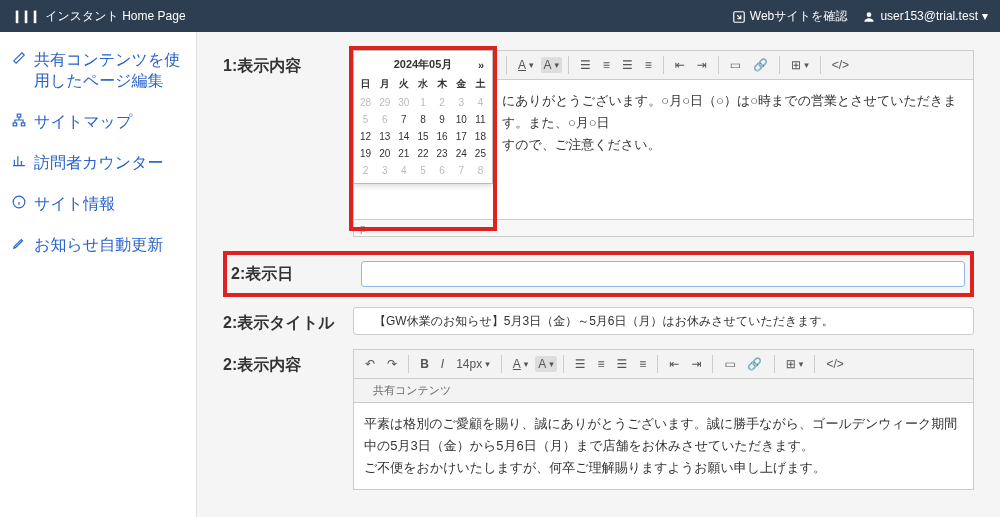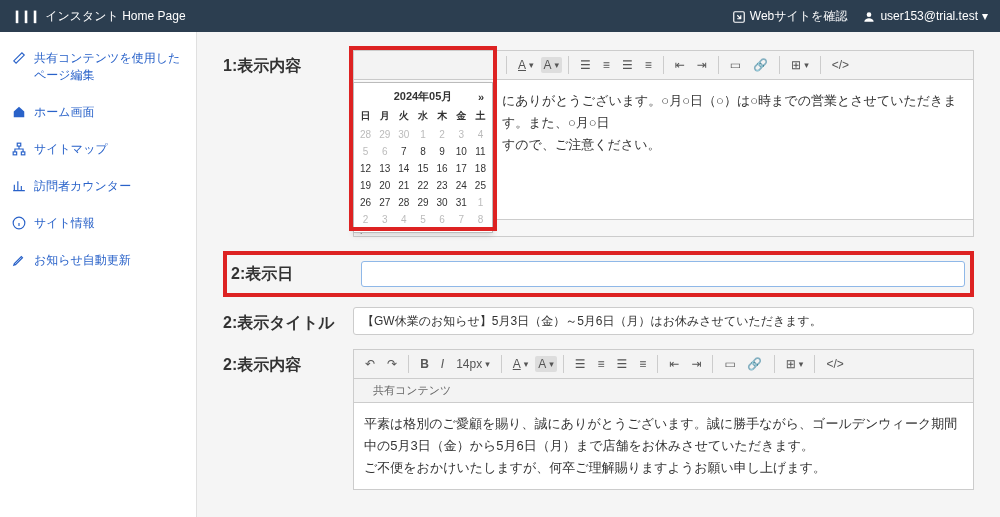--- a/index.html
+++ b/index.html
@@ -4,45 +4,45 @@
   <style>
     * { margin: 0; padding: 0; box-sizing: border-box; font-family: -apple-system, sans-serif; }
     body { background: #f5f5f5; width: 1000px; height: 517px; overflow: hidden; }
     .header { background: #2c3e50; color: #fff; height: 32px; display: flex; align-items: center; padding: 0 12px; justify-content: space-between; font-size: 12px; }
     .header-left { display: flex; align-items: center; gap: 6px; }
     .logo { font-weight: bold; letter-spacing: -1px; }
     .header-right { display: flex; align-items: center; gap: 15px; }
     .header-link { display: flex; align-items: center; gap: 4px; cursor: pointer; }
     .layout { display: flex; height: calc(100% - 32px); }
     .sidebar { width: 197px; background: #fff; border-right: 1px solid #e0e0e0; padding-top: 8px; }
-    .sidebar-item { display: flex; align-items: flex-start; gap: 8px; padding: 10px 12px; color: #2962c9; font-size: 12px; cursor: pointer; }
+    .sidebar-item { display: flex; align-items: flex-start; gap: 8px; padding: 10px 12px; color: #2962c9; font-size: 16px; cursor: pointer; }
     .sidebar-icon { width: 14px; height: 14px; flex-shrink: 0; margin-top: 1px; }
     .main { flex: 1; padding: 18px 26px 0 26px; overflow-y: auto; position: relative; }
     .field-row { display: flex; align-items: flex-start; margin-bottom: 14px; }
     .field-label { width: 130px; font-size: 16px; flex-shrink: 0; margin-top: 6px; font-weight: bold; color: #333; }
     .field-body { flex: 1; position: relative; }
     .toolbar { background: #f3f3f3; border: 1px solid #ccc; padding: 4px 6px; display: flex; align-items: center; gap: 2px; font-size: 12px; color: #555; }
     .tb-btn { padding: 3px 5px; border-radius: 2px; cursor: pointer; display: inline-flex; align-items: center; }
     .tb-sep { width: 1px; height: 18px; background: #ccc; margin: 0 4px; }
     .editor-area { border: 1px solid #ccc; border-top: none; background: #fff; padding: 10px; font-size: 13px; color: #333; line-height: 1.7; min-height: 60px; }
     .status-bar { border: 1px solid #ccc; border-top: none; background: #f7f7f7; padding: 2px 6px; font-size: 11px; color: #888; }
-    .calendar { position: absolute; top: 0; left: 0; background: #fff; border: 1px solid #bbb; box-shadow: 0 2px 6px rgba(0,0,0,0.15); width: 140px; padding: 4px 2px 4px 2px; z-index: 10; margin-top: 32px; }
+    .calendar { position: absolute; top: 0; left: 0; background: #fff; border: 1px solid #bbb; box-shadow: 0 2px 6px rgba(0,0,0,0.15); width: 140px; padding: 4px 2px 4px 2px; z-index: 10; }
     .cal-header { display: flex; justify-content: center; align-items: center; gap: 8px; font-size: 11px; font-weight: bold; padding: 2px 4px; color: #333; position: relative; }
     .cal-next { position: absolute; right: 6px; cursor: pointer; }
     .cal-grid { width: 100%; border-collapse: collapse; }
     .cal-grid th, .cal-grid td { width: 14.28%; text-align: center; font-size: 10px; padding: 3px 0; }
     .cal-grid th { color: #333; font-weight: bold; }
     .cal-grid td { color: #333; cursor: pointer; }
     .cal-grid td.dim { color: #bbb; }
     .highlight-cal { position: absolute; top: -4px; left: -4px; width: 148px; height: 185px; border: 4px solid #d22; pointer-events: none; z-index: 11; }
     .editor1-text { padding-left: 148px; }
     .row2-highlight { border: 4px solid #d22; padding: 6px 5px 6px 4px; margin-bottom: 10px; display: flex; align-items: center; }
     .row2-highlight .field-label { margin-top: 0; }
     .date-input { flex: 1; height: 26px; border: 1px solid #8fb8e8; border-radius: 3px; padding: 0 6px; font-size: 12px; background: #fff; }
-    .title-input { width: 100%; height: 28px; border: 1px solid #ccc; border-radius: 3px; padding: 0 8px; font-size: 12px; color: #333; }
+    .title-input { width: 100%; height: 28px; border: 1px solid #ccc; border-radius: 3px; padding: 0 20px; font-size: 12px; color: #333; }
     .shared-label { background: #f3f3f3; border: 1px solid #ccc; border-top: none; padding: 4px 19px; font-size: 11px; color: #666; }
     svg { display: block; }
     .dropdown-caret::after { content: "▾"; font-size: 9px; margin-left: 3px; }
   </style>
 </head>
 <body>
 
 <div class="header">
   <div class="header-left">
     <span class="logo">❙❙❙</span>
@@ -67,26 +67,20 @@
   </div>
 </div>
 
 <div class="layout">
   <div class="sidebar">
     <div class="sidebar-item">
       <svg class="sidebar-icon" viewBox="0 0 24 24" fill="none" stroke="#2962c9" stroke-width="2">
           <path d="M3 17l4 4L21 7l-4-4L3 17z"></path>
         </svg>
       <span>共有コンテンツを使用したページ編集</span>
-    </div>
-    <div class="sidebar-item">
-      <svg class="sidebar-icon" viewBox="0 0 24 24" fill="#2962c9">
-          <path d="M3 11l9-8 9 8v10H3z"></path>
-        </svg>
-      <span>ホーム画面</span>
     </div>
     <div class="sidebar-item">
       <svg class="sidebar-icon" viewBox="0 0 24 24" fill="none" stroke="#2962c9" stroke-width="2">
           <rect x="9" y="2" width="6" height="5"></rect>
           <rect x="2" y="17" width="6" height="5"></rect>
           <rect x="16" y="17" width="6" height="5"></rect>
           <path d="M12 7v5M12 12H5v5M12 12h7v5"></path>
         </svg>
       <span>サイトマップ</span>
     </div>
@@ -165,29 +159,20 @@
                 <tr>
                   <td>19</td>
                   <td>20</td>
                   <td>21</td>
                   <td>22</td>
                   <td>23</td>
                   <td>24</td>
                   <td>25</td>
                 </tr>
                 <tr>
-                  <td>26</td>
-                  <td>27</td>
-                  <td>28</td>
-                  <td>29</td>
-                  <td>30</td>
-                  <td>31</td>
-                  <td class="dim">1</td>
-                </tr>
-                <tr>
                   <td class="dim">2</td>
                   <td class="dim">3</td>
                   <td class="dim">4</td>
                   <td class="dim">5</td>
                   <td class="dim">6</td>
                   <td class="dim">7</td>
                   <td class="dim">8</td>
                 </tr>
               </tbody>
           </table>

